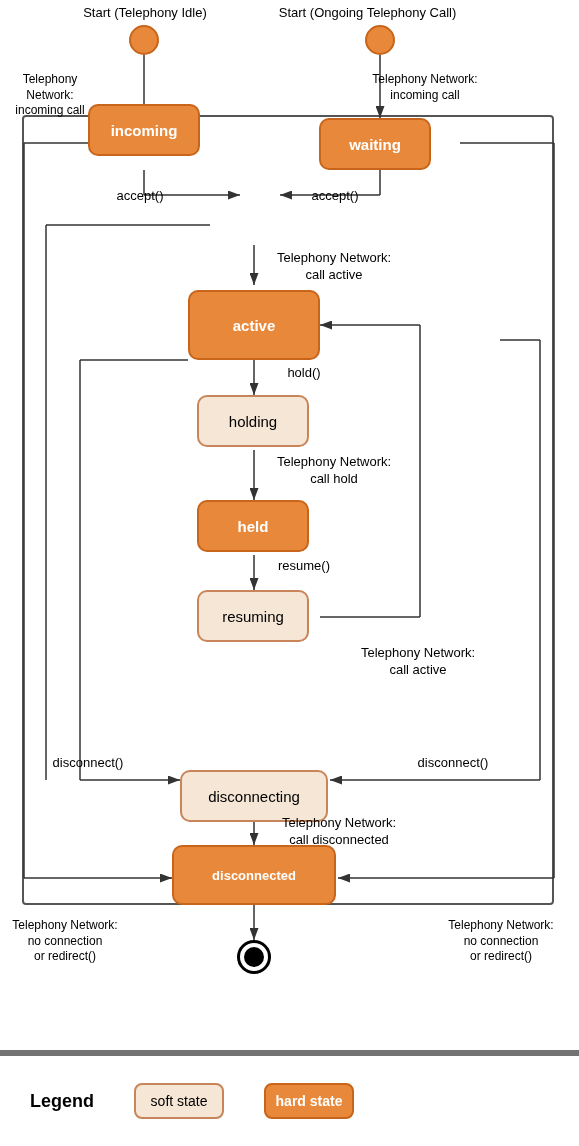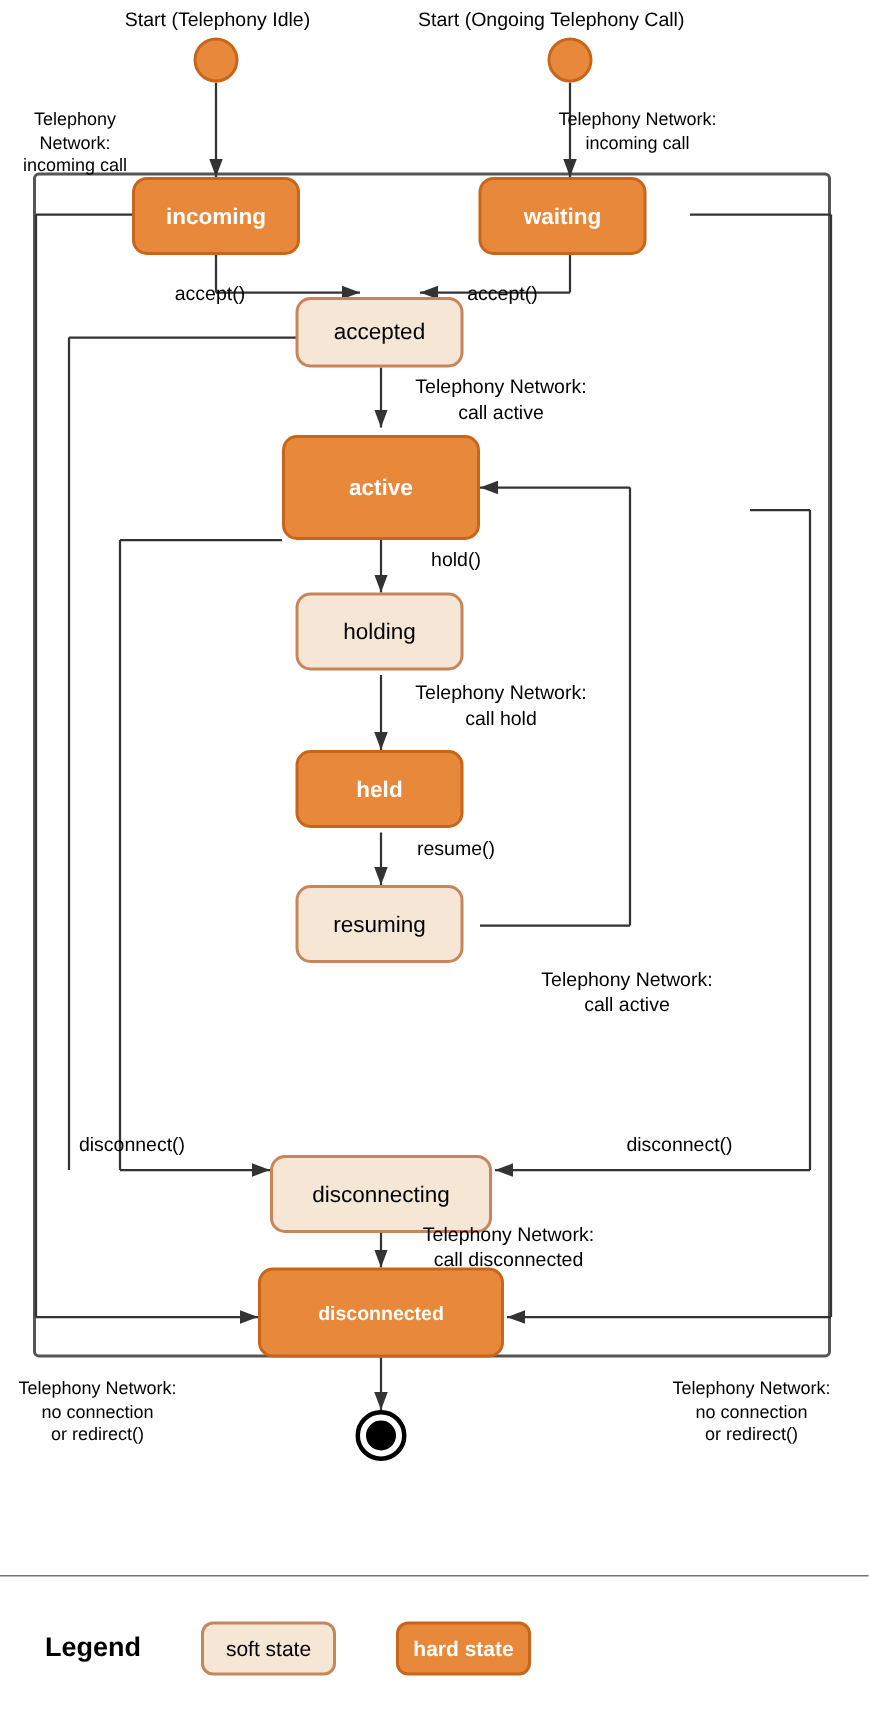--- a/index.html
+++ b/index.html
@@ -98,21 +98,21 @@
     }
 
     
     .legend-area {
       position: relative;
       width: 579px;
       height: 96px;
       display: flex;
       align-items: center;
       padding: 0 30px;
-      border-top: 1px solid #737373;
+      border-top: 6px solid #737373;
       margin-top: 0;
     }
 
     .legend-title {
       font-size: 18px;
       font-weight: bold;
       margin-right: 40px;
     }
 
     .legend-item {
@@ -209,39 +209,36 @@
   </div>
 
   <div class="label" style="left:0px; top:72px; width:100px; font-size:12px;">
     Telephony Network:<br>incoming call
   </div>
 
   <div class="label" style="left:365px; top:72px; width:120px; font-size:12px;">
     Telephony Network:<br>incoming call
   </div>
 
-  <div class="state-box state-hard" style="left:88px; top:118px; width:112px; height:52px;">
+  <div class="state-box state-hard" style="left:88px; top:104px; width:112px; height:52px;">
     <span>incoming</span>
   </div>
 
   <div class="state-box state-hard" style="left:319px; top:118px; width:112px; height:52px;">
     <span>waiting</span>
   </div>
 
   <div class="label" style="left:100px; top:188px; width:80px; font-size:13px;">
     accept()
   </div>
 
   <div class="label" style="left:295px; top:188px; width:80px; font-size:13px;">
     accept()
   </div>
 
-  <div class="state-box state-soft" style="left:197px; top:198px; width:112px; height:47px;">
-    <span>accepted</span>
-  </div>
 
   <div class="label" style="left:264px; top:250px; width:140px; font-size:13px;">
     Telephony Network:<br>call active
   </div>
 
   <div class="state-box state-hard" style="left:188px; top:290px; width:132px; height:70px;">
     <span>active</span>
   </div>
 
   <div class="label" style="left:264px; top:365px; width:80px; font-size:13px;">

